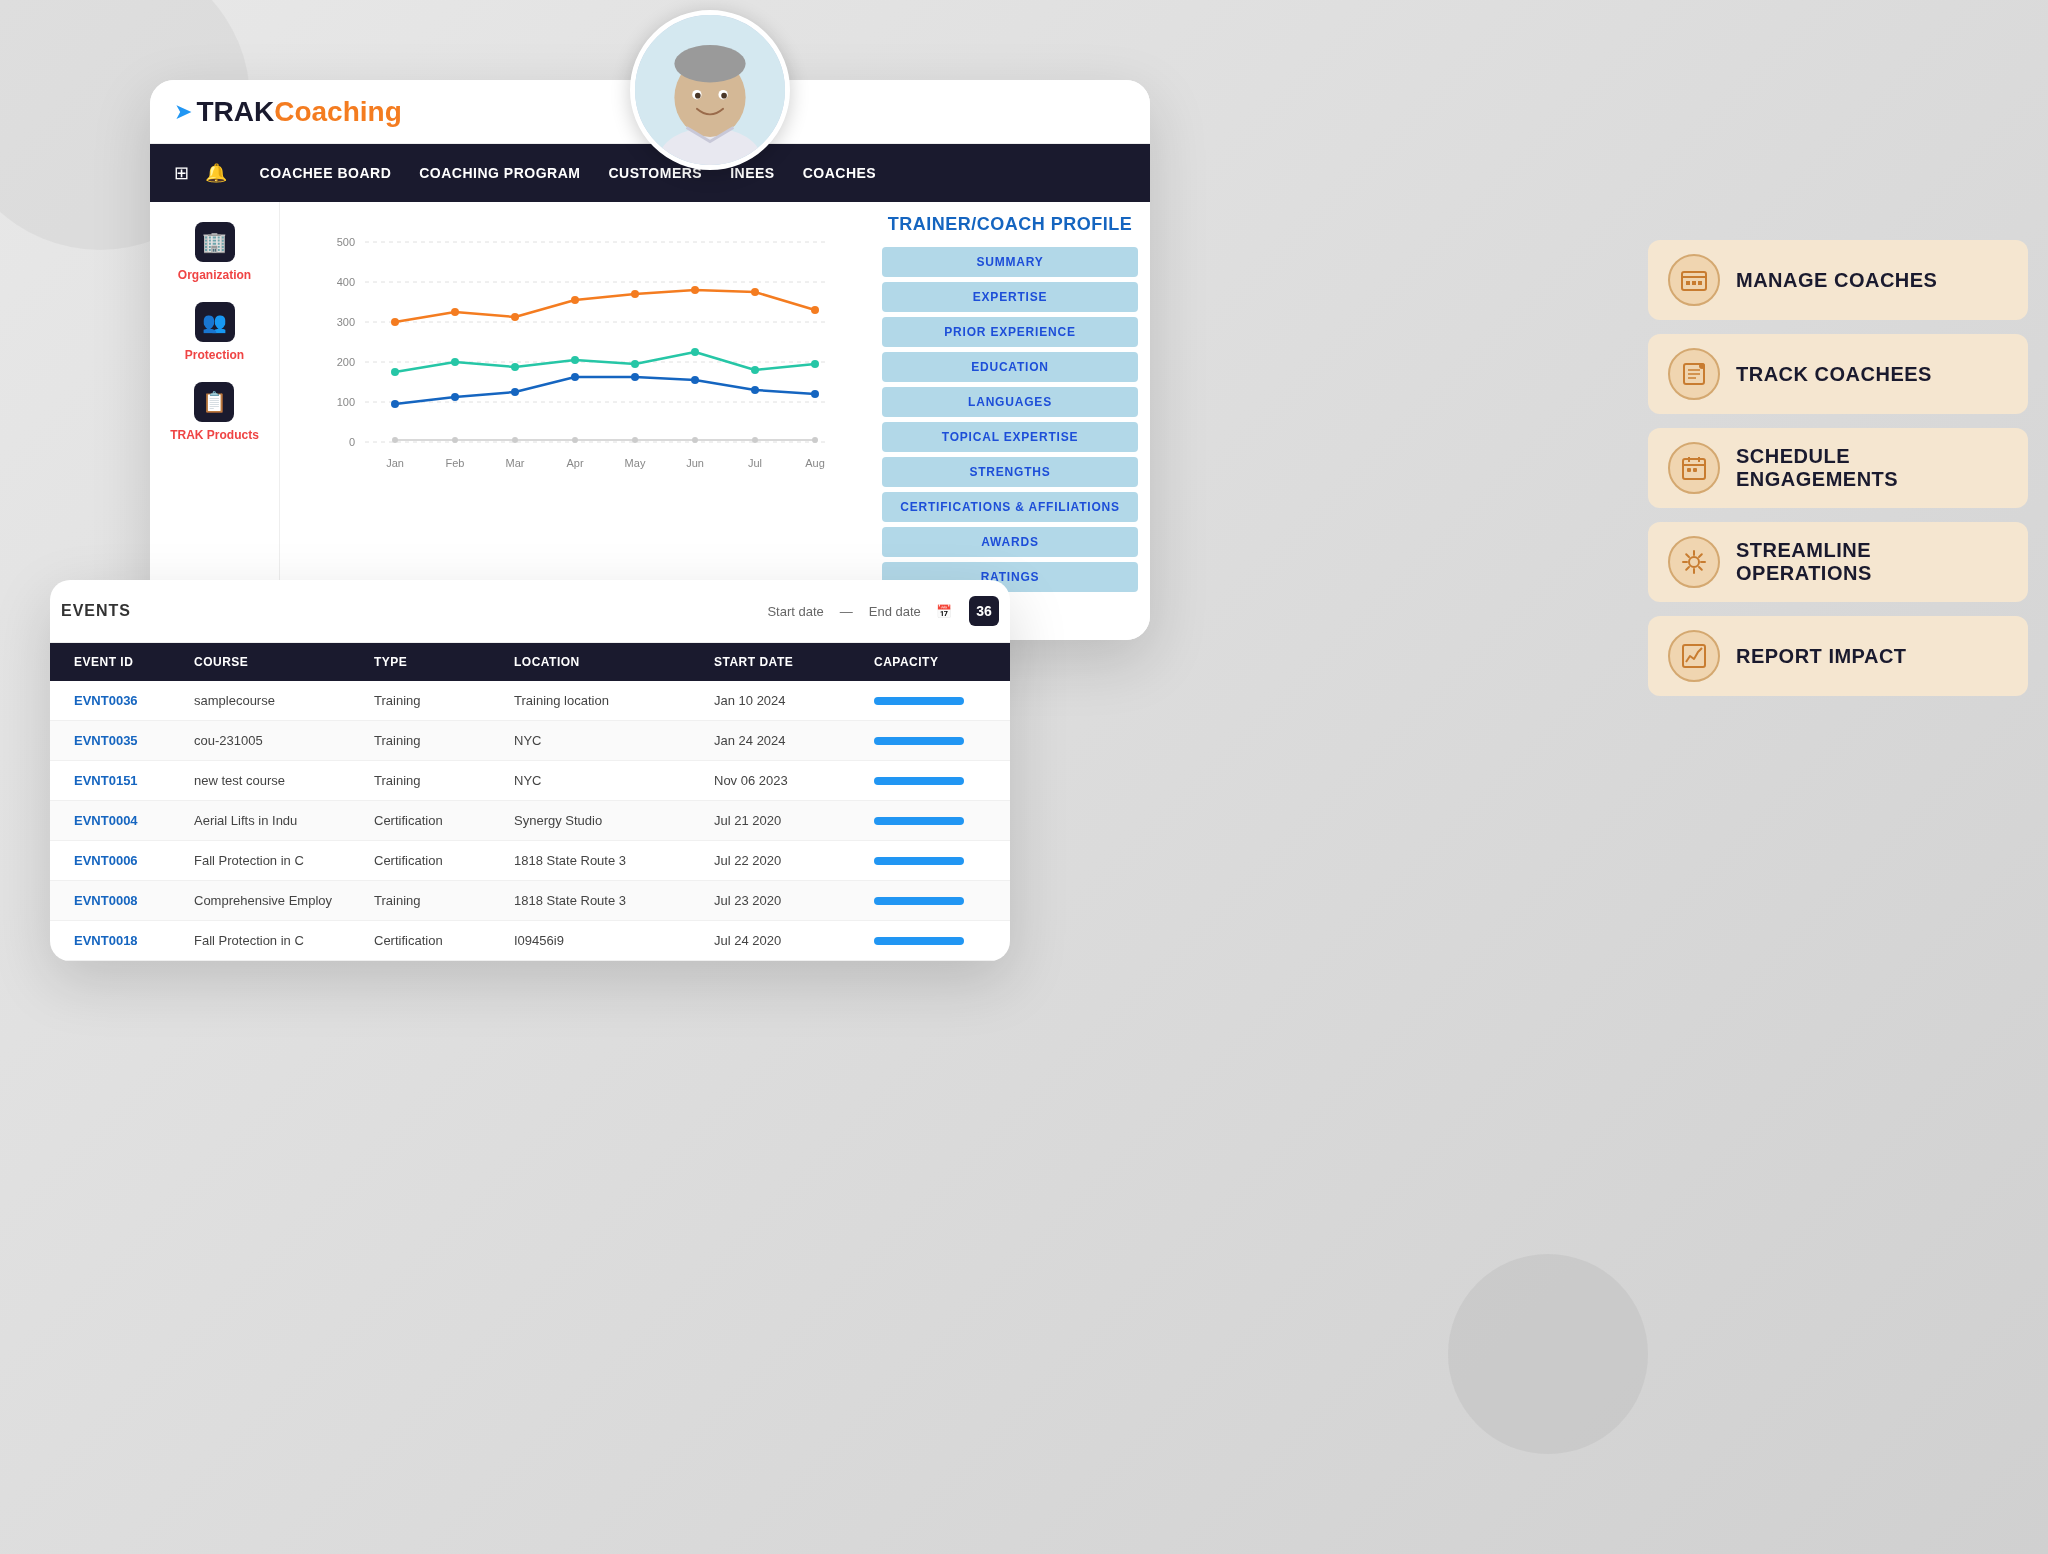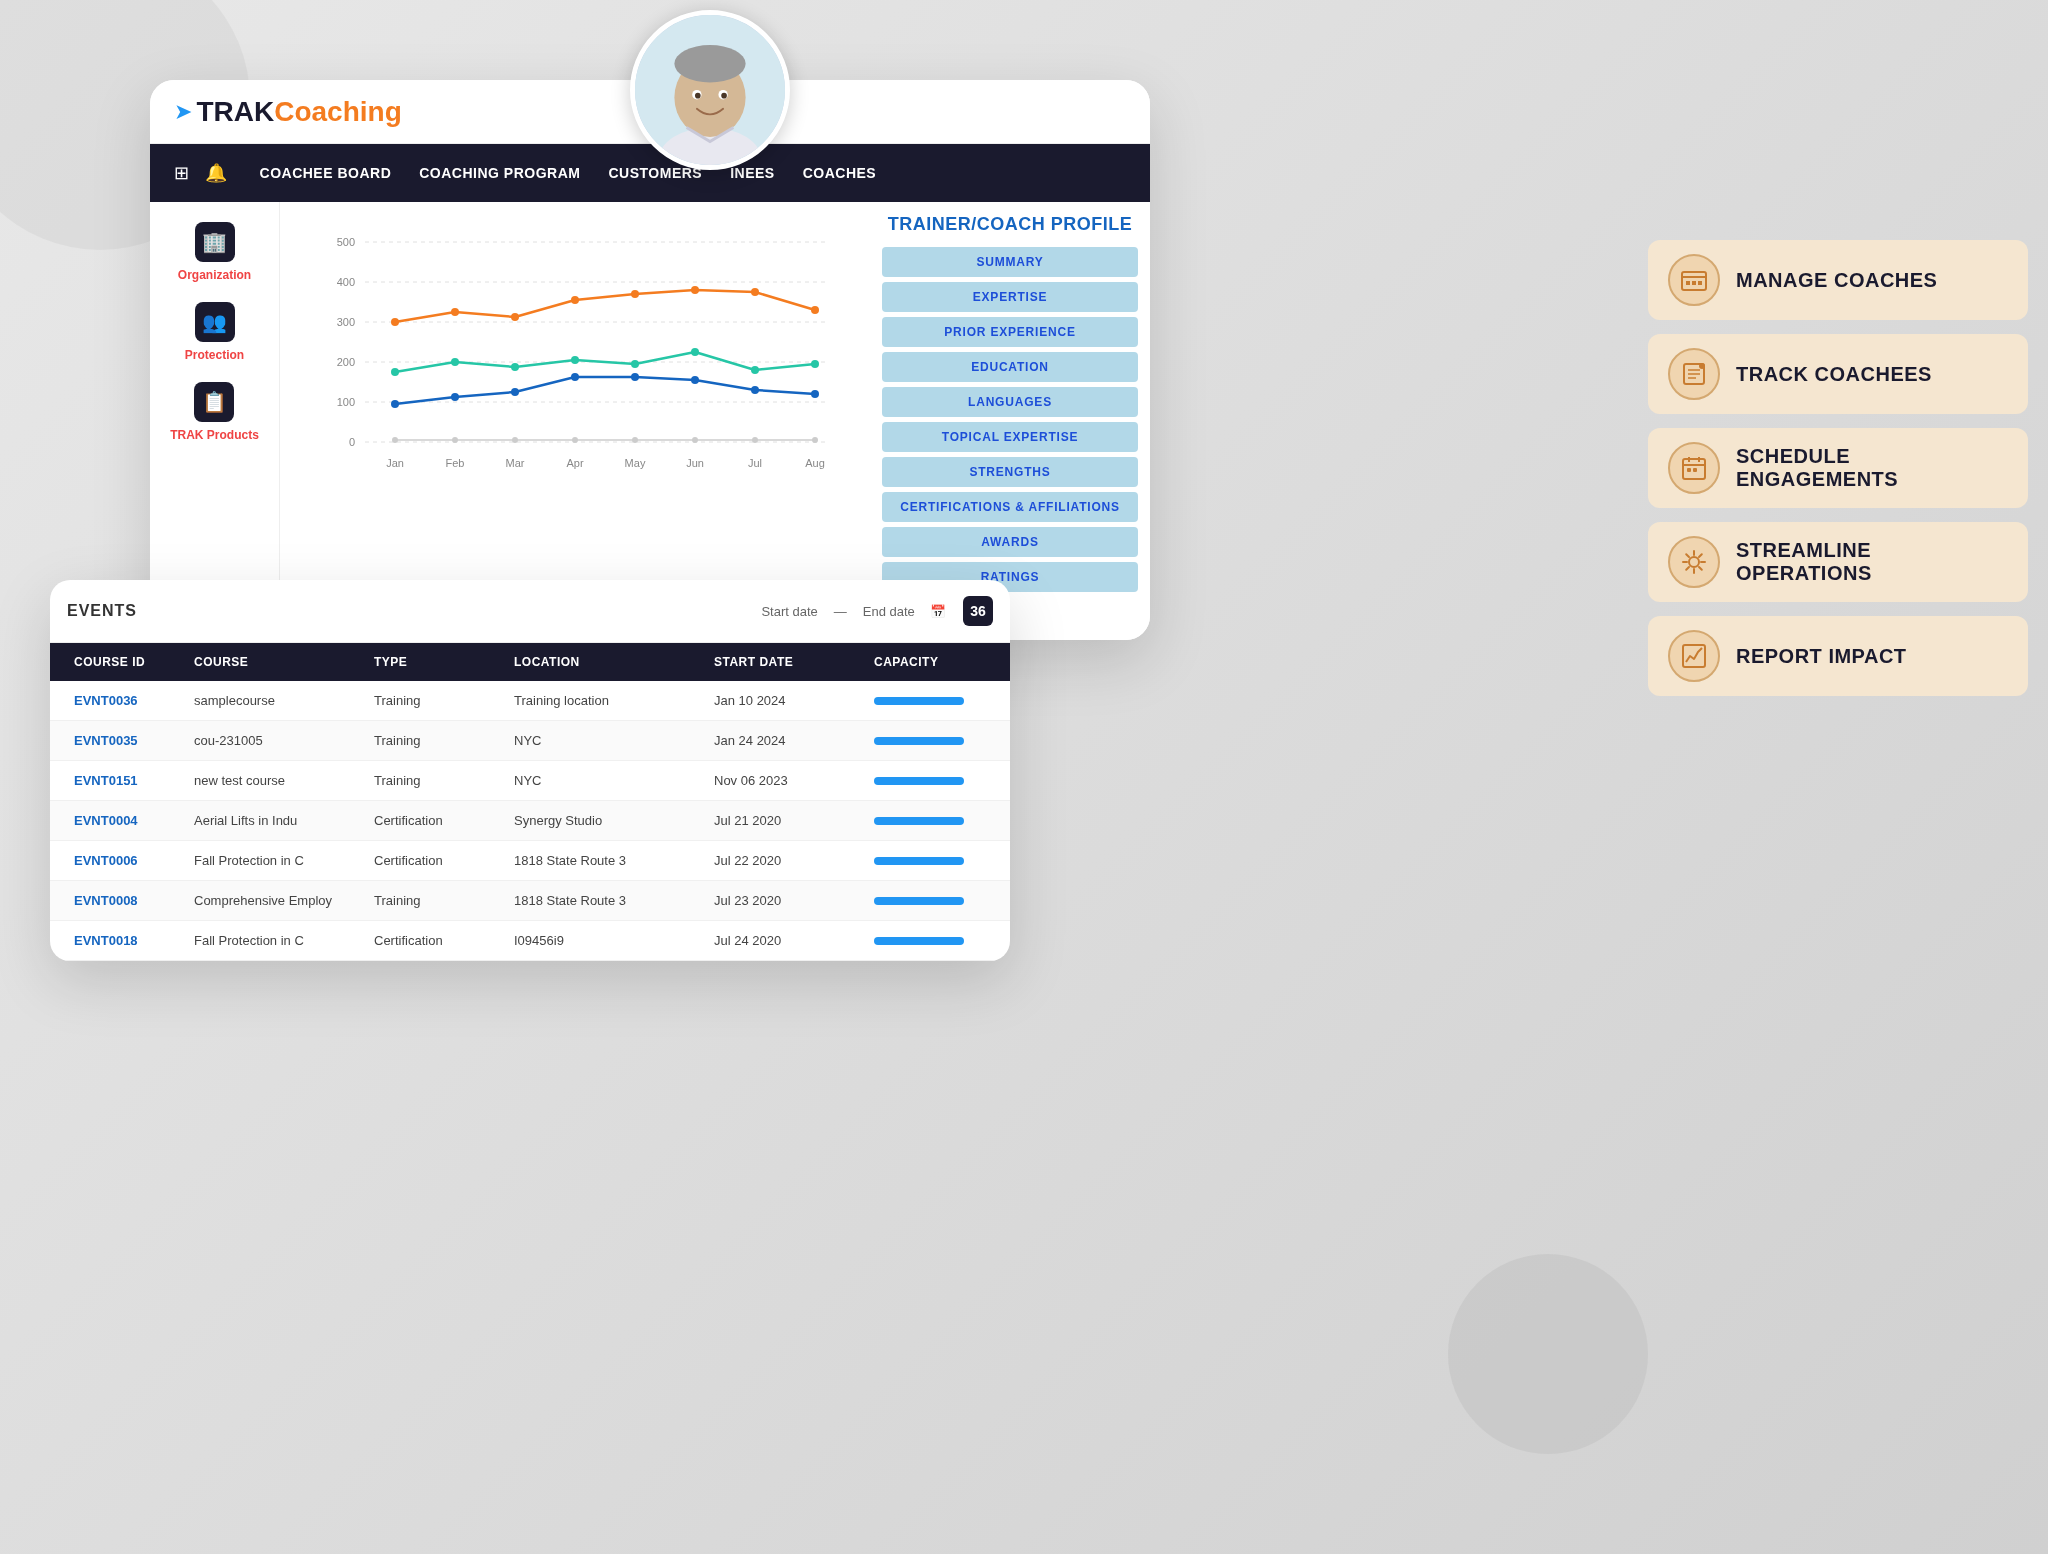--- a/index.html
+++ b/index.html
@@ -230,21 +230,21 @@
       width: 960px;
       background: #fff;
       border-radius: 20px;
       box-shadow: 0 20px 60px rgba(0,0,0,0.15);
       overflow: hidden;
     }
     .events-header {
       display: flex;
       align-items: center;
       justify-content: space-between;
-      padding: 16px 17px;
+      padding: 16px 11px;
       border-bottom: 1px solid #eee;
     }
     .events-title {
       font-size: 16px;
       font-weight: 900;
       color: #333;
       letter-spacing: 1px;
     }
     .events-controls {
       display: flex;
@@ -538,21 +538,21 @@
     <span class="events-title">EVENTS</span>
     <div class="events-controls">
       <span>Start date</span>
       <span>—</span>
       <span>End date</span>
       <span>📅</span>
       <div class="events-count">36</div>
     </div>
   </div>
   <div class="table-header">
-    <span class="table-header-cell">COURSE ID</span>
+    <span class="table-header-cell">EVENT ID</span>
     <span class="table-header-cell">COURSE</span>
     <span class="table-header-cell">TYPE</span>
     <span class="table-header-cell">LOCATION</span>
     <span class="table-header-cell">START DATE</span>
     <span class="table-header-cell">CAPACITY</span>
   </div>
   <div id="table-body">
       <div class="table-row">
     <span class="table-cell event-id">EVNT0036</span>
     <span class="table-cell">samplecourse</span>

